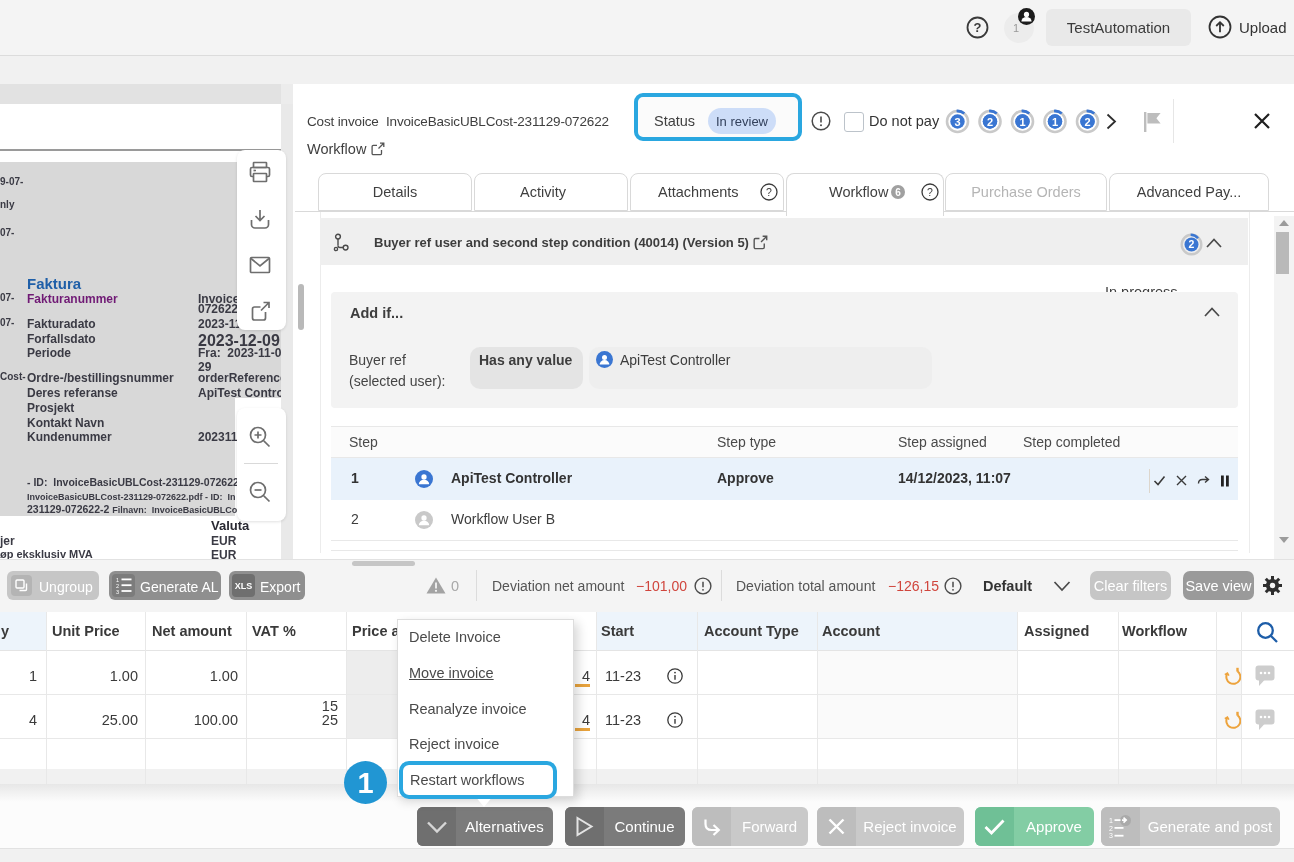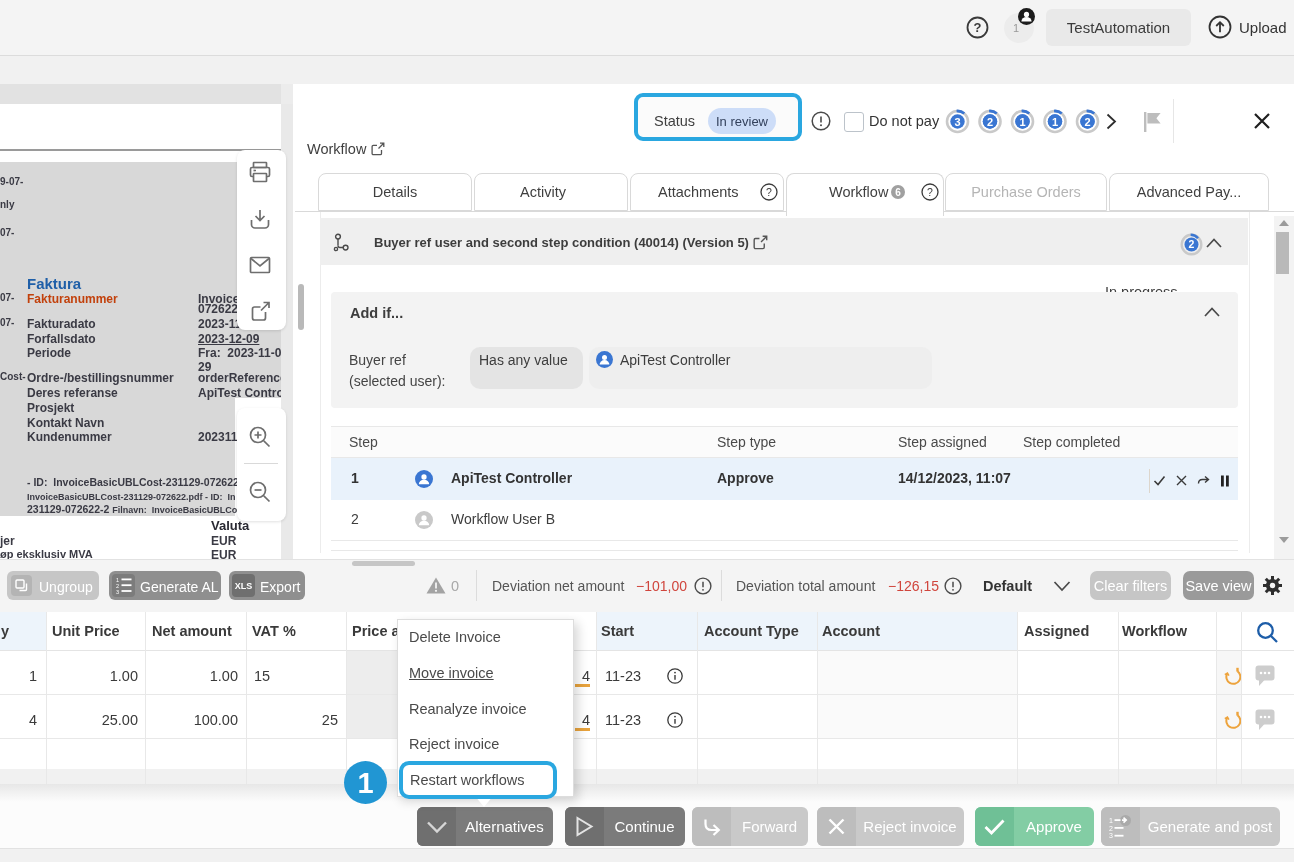--- a/index.html
+++ b/index.html
@@ -44,28 +44,28 @@
   <div class="abs" style="left:0;top:162px;width:281px;height:236px;background:#d8d8d8;"></div>
   <div class="abs" style="left:0;top:398px;width:235px;height:118px;background:#d8d8d8;"></div>
   <div class="abs" style="left:235px;top:398px;width:46px;height:118px;background:#fff;"></div>
   <div class="abs" style="left:0;top:516px;width:281px;height:43px;background:#fff;"></div>
 
   <div class="txt" style="left:0;top:176px;font-size:10px;font-weight:bold;color:#3a3a44;">9-07-</div>
   <div class="txt" style="left:0;top:199px;font-size:10px;font-weight:bold;color:#3a3a44;">nly</div>
   <div class="txt" style="left:0;top:227px;font-size:10px;font-weight:bold;color:#3a3a44;">07-</div>
   <div class="txt" style="left:27px;top:275px;font-size:15px;font-weight:bold;color:#1f5fa8;">Faktura</div>
   <div class="txt" style="left:0;top:292px;font-size:10px;font-weight:bold;color:#3a3a44;">07-</div>
-  <div class="txt" style="left:27px;top:292px;font-size:12px;font-weight:bold;color:#c2410c;">Fakturanummer</div>
+  <div class="txt" style="left:27px;top:292px;font-size:12px;font-weight:bold;color:#701a75;">Fakturanummer</div>
   <div class="txt" style="left:198px;top:292px;font-size:12px;font-weight:bold;color:#3a3a44;">InvoiceBasicU</div>
   <div class="txt" style="left:198px;top:302px;font-size:12px;font-weight:bold;color:#3a3a44;">072622</div>
   <div class="txt" style="left:0;top:317px;font-size:10px;font-weight:bold;color:#3a3a44;">07-</div>
   <div class="txt" style="left:27px;top:317px;font-size:12px;font-weight:bold;color:#3a3a44;">Fakturadato</div>
   <div class="txt" style="left:198px;top:317px;font-size:12px;font-weight:bold;color:#3a3a44;">2023-11-2</div>
   <div class="txt" style="left:27px;top:332px;font-size:12px;font-weight:bold;color:#3a3a44;">Forfallsdato</div>
-  <div class="txt" style="left:198px;top:332px;font-size:12px;font-weight:bold;color:#3a3a44;text-decoration:underline;">2023-12-09</div>
+  <div class="txt" style="left:198px;top:332px;font-size:16px;font-weight:bold;color:#3a3a44;">2023-12-09</div>
   <div class="txt" style="left:27px;top:346px;font-size:12px;font-weight:bold;color:#3a3a44;">Periode</div>
   <div class="txt" style="left:198px;top:346px;font-size:12px;font-weight:bold;color:#3a3a44;">Fra:&nbsp;&nbsp;2023-11-01</div>
   <div class="txt" style="left:198px;top:360px;font-size:12px;font-weight:bold;color:#3a3a44;">29</div>
   <div class="txt" style="left:0;top:371px;font-size:10px;font-weight:bold;color:#3a3a44;">Cost-</div>
   <div class="txt" style="left:27px;top:371px;font-size:12px;font-weight:bold;color:#3a3a44;">Ordre-/bestillingsnummer</div>
   <div class="txt" style="left:198px;top:371px;font-size:12px;font-weight:bold;color:#3a3a44;">orderReference</div>
   <div class="txt" style="left:27px;top:386px;font-size:12px;font-weight:bold;color:#3a3a44;">Deres referanse</div>
   <div class="txt" style="left:198px;top:386px;font-size:12px;font-weight:bold;color:#3a3a44;">ApiTest Controller</div>
   <div class="txt" style="left:27px;top:401px;font-size:12px;font-weight:bold;color:#3a3a44;">Prosjekt</div>
   <div class="txt" style="left:27px;top:416px;font-size:12px;font-weight:bold;color:#3a3a44;">Kontakt Navn</div>
@@ -114,20 +114,21 @@
   </svg>
   <div class="abs" style="left:244px;top:463px;width:34px;height:1px;background:#d9d9d9;"></div>
 
   <svg class="abs" style="left:248px;top:480px;" width="24" height="24" viewBox="0 0 24 24" fill="none" stroke="#6e6e6e" stroke-width="1.7">
     <circle cx="10" cy="10" r="7.5"></circle>
     <line x1="15.8" y1="15.8" x2="21.5" y2="21.5"></line>
     <path d="M6.5 10 h7"></path>
   </svg>
 
   <div class="abs" style="left:293px;top:84px;width:1001px;height:476px;background:#fff;"></div>
+  <div class="txt" style="left:307px;top:114px;font-size:13.5px;letter-spacing:-0.15px;color:#3f3f3f;">Cost invoice&nbsp;&nbsp;InvoiceBasicUBLCost-231129-072622</div>
   <div class="txt" style="left:307px;top:141px;font-size:14.5px;color:#3f3f3f;">Workflow</div>
   <svg class="abs" style="left:371px;top:142px;" width="14" height="14" viewBox="0 0 14 14" fill="none" stroke="#555" stroke-width="1.3">
     <path d="M10.5 8 v3.5 a1.2 1.2 0 0 1 -1.2 1.2 h-7 a1.2 1.2 0 0 1 -1.2 -1.2 v-7 a1.2 1.2 0 0 1 1.2 -1.2 H6"></path>
     <path d="M7.5 6.5 L12.7 1.3 M9 1.2 h3.8 v3.8"></path>
   </svg>
 
   <div class="abs" style="left:634px;top:93px;width:168px;height:48px;border:4px solid #2aa7e0;border-radius:9px;background:#fbfbfb;box-sizing:border-box;"></div>
   <div class="txt" style="left:654px;top:113px;font-size:14.5px;color:#3f3f3f;">Status</div>
   <div class="abs" style="left:708px;top:108px;width:68px;height:26px;background:#cdddf8;border-radius:13px;"></div>
   <div class="txt" style="left:708px;top:114px;width:68px;text-align:center;font-size:13px;color:#33415c;">In review</div>
@@ -234,21 +235,21 @@
   </svg>
 
   <div class="abs" style="left:331px;top:292px;width:907px;height:116px;background:#f3f3f3;border-radius:4px;"></div>
   <div class="txt" style="left:350px;top:305px;font-size:14.5px;font-weight:600;color:#3d3d3d;">Add if...</div>
   <svg class="abs" style="left:1204px;top:307px;" width="16" height="10" viewBox="0 0 16 10" fill="none" stroke="#4a4a4a" stroke-width="1.7">
     <path d="M1 9 L8 1.5 L15 9"></path>
   </svg>
   <div class="txt" style="left:349px;top:352px;font-size:14px;color:#444;">Buyer ref</div>
   <div class="txt" style="left:349px;top:373px;font-size:14px;color:#444;">(selected user):</div>
   <div class="abs" style="left:470px;top:347px;width:113px;height:42px;background:#e4e4e4;border-radius:10px;"></div>
-  <div class="txt" style="left:479px;top:352px;font-size:14px;color:#3d3d3d;">Has any value</div>
+  <div class="txt" style="left:479px;top:352px;font-size:14px;color:#3d3d3d;font-weight:bold;">Has any value</div>
   <div class="abs" style="left:589px;top:347px;width:343px;height:42px;background:#eeeeee;border-radius:10px;"></div>
   <svg class="abs" style="left:596px;top:351px;" width="17" height="17" viewBox="0 0 17 17">
     <circle cx="8.5" cy="8.5" r="8.5" fill="#3a76d2"></circle>
     <circle cx="8.5" cy="6.6" r="2.5" fill="#fff"></circle>
     <path d="M3.6 13.5 a4.9 4.4 0 0 1 9.8 0 z" fill="#fff"></path>
   </svg>
   <div class="txt" style="left:620px;top:352px;font-size:14px;color:#3d3d3d;">ApiTest Controller</div>
 
   <div class="abs" style="left:331px;top:426px;width:907px;height:32px;background:#fbfbfb;border-top:1px solid #e8e8e8;border-bottom:1px solid #e8e8e8;box-sizing:border-box;"></div>
   <div class="txt" style="left:349px;top:434px;font-size:14px;color:#4a4a4a;">Step</div>
@@ -409,21 +410,21 @@
   <div class="abs" style="left:347px;top:651px;width:138px;height:43px;background:#ededed;"></div>
   <div class="abs" style="left:347px;top:695px;width:138px;height:43px;background:#ededed;"></div>
   <div class="abs" style="left:818px;top:651px;width:199px;height:43px;background:#fafafa;"></div>
   <div class="abs" style="left:818px;top:695px;width:199px;height:43px;background:#fafafa;"></div>
   <div class="abs" style="left:1217px;top:651px;width:24px;height:43px;background:#f7f7f7;"></div>
   <div class="abs" style="left:1217px;top:695px;width:24px;height:43px;background:#f7f7f7;"></div>
 
   <div class="txt" style="left:0;top:668px;width:37px;text-align:right;font-size:14.5px;color:#3a3a3a;">1</div>
   <div class="txt" style="left:46px;top:668px;width:92px;text-align:right;font-size:14.5px;color:#3a3a3a;">1.00</div>
   <div class="txt" style="left:146px;top:668px;width:92px;text-align:right;font-size:14.5px;color:#3a3a3a;">1.00</div>
-  <div class="txt" style="left:246px;top:668px;width:92px;text-align:left;font-size:14.5px;color:#3a3a3a;margin-left:8px;">15</div>
+  <div class="txt" style="left:246px;top:698px;width:92px;text-align:right;font-size:14.5px;color:#3a3a3a;">15</div>
   <div class="txt" style="left:575px;top:668px;width:15px;text-align:right;font-size:14.5px;color:#3a3a3a;">4</div>
   <div class="abs" style="left:575px;top:684px;width:15px;height:3px;background:#e8a33d;"></div>
   <div class="txt" style="left:605px;top:668px;font-size:14.5px;color:#3a3a3a;">11-23</div>
   <svg class="abs" style="left:667px;top:668px;" width="16" height="16" viewBox="0 0 16 16">
     <circle cx="8" cy="8" r="7.2" fill="none" stroke="#3a3a3a" stroke-width="1.3"></circle>
     <line x1="8" y1="7" x2="8" y2="11.8" stroke="#3a3a3a" stroke-width="1.4"></line>
     <circle cx="8" cy="4.6" r="0.9" fill="#3a3a3a"></circle>
   </svg>
 
   <div class="txt" style="left:0;top:712px;width:37px;text-align:right;font-size:14.5px;color:#3a3a3a;">4</div>

